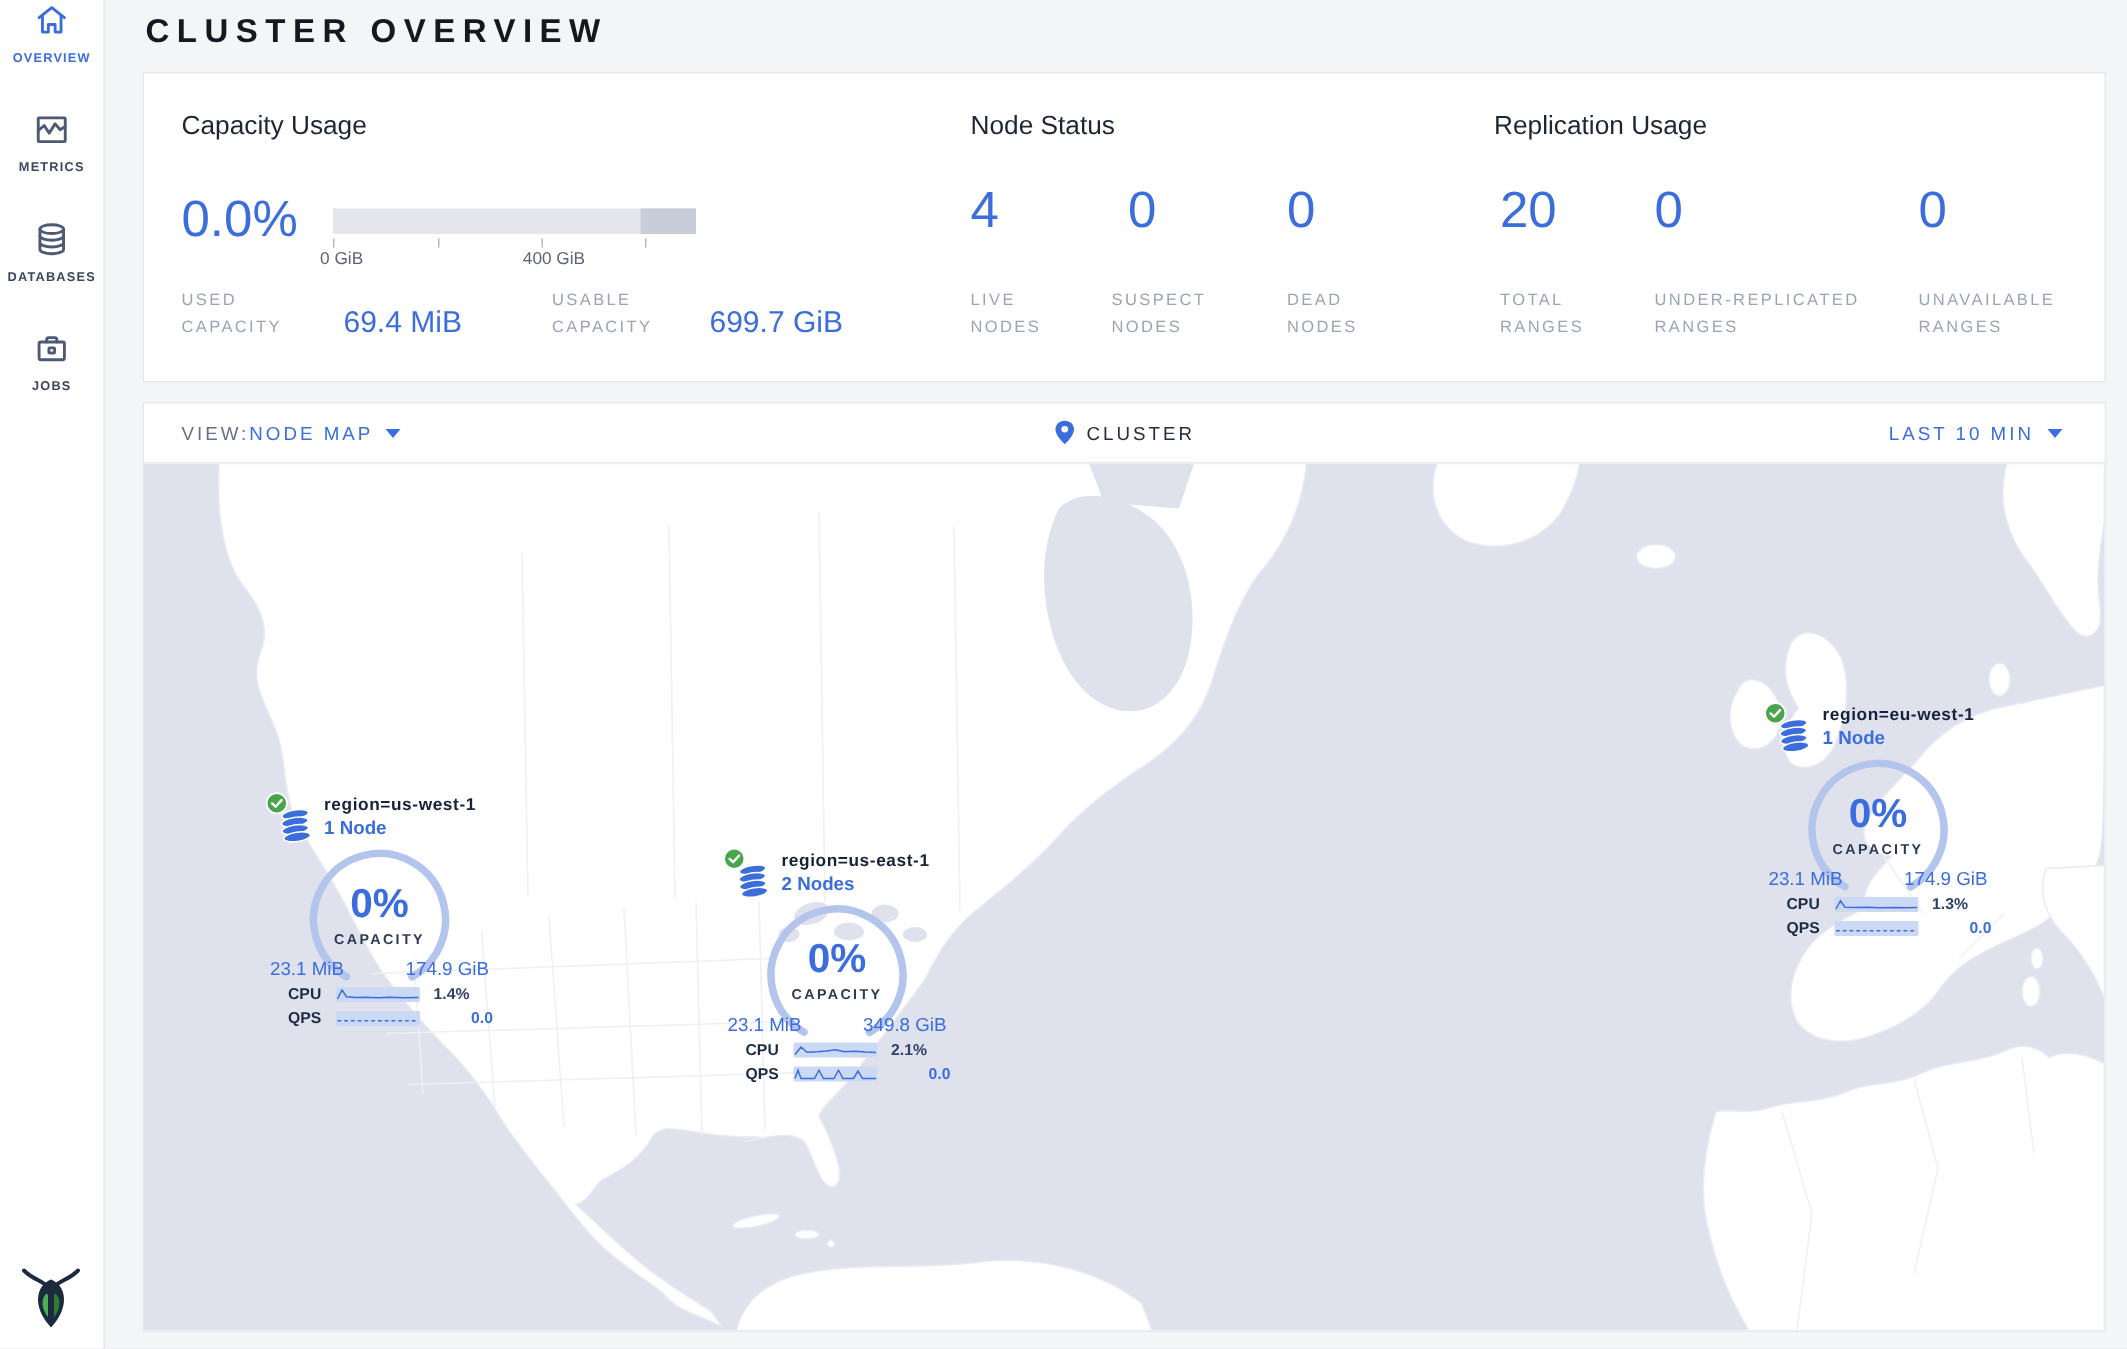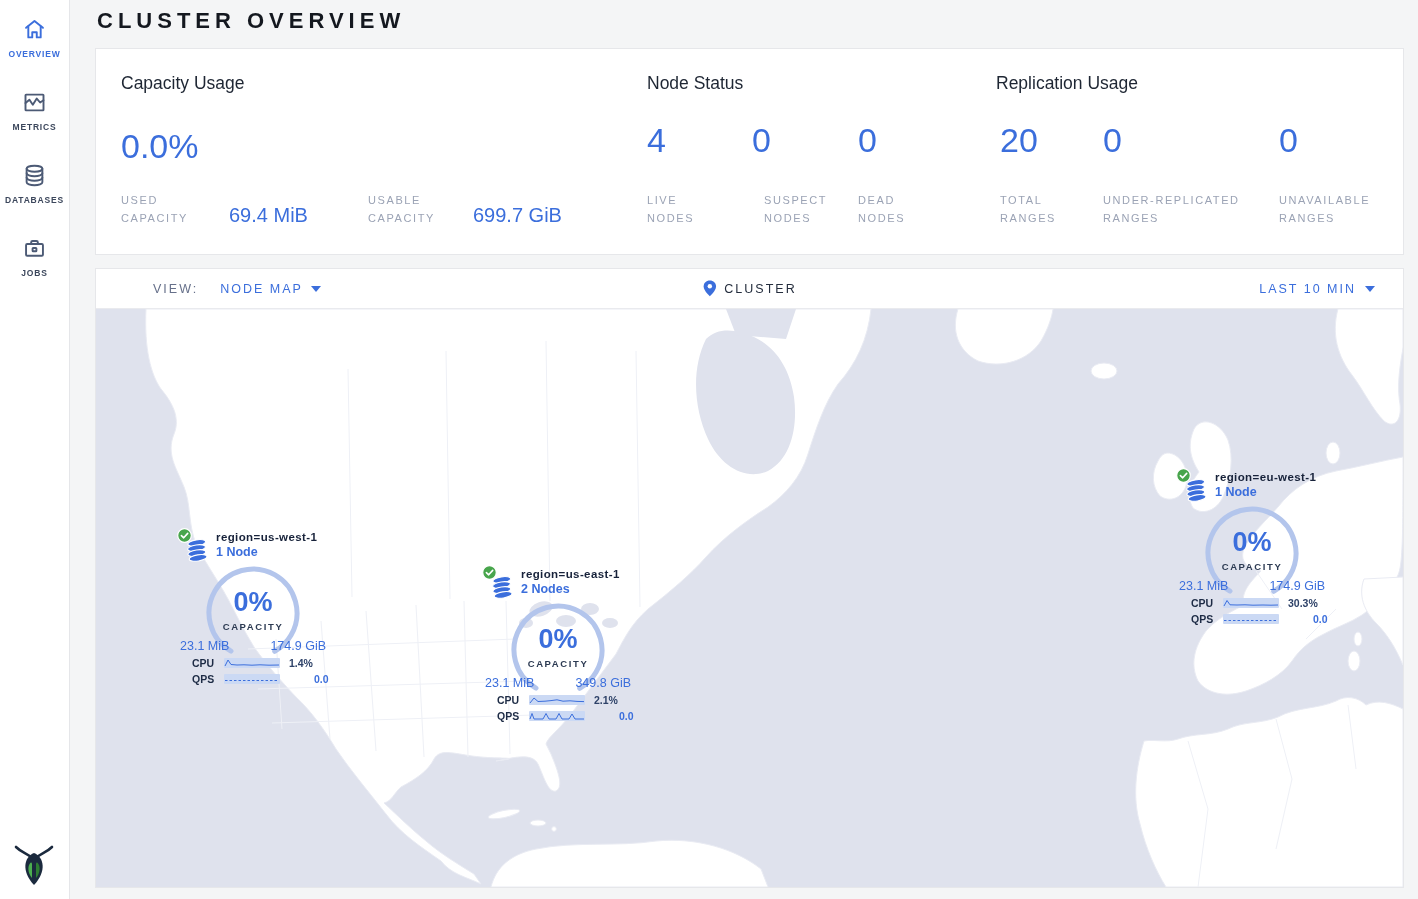--- a/index.html
+++ b/index.html
@@ -7,21 +7,21 @@
   body {
     font-family:"Liberation Sans", sans-serif;
     background:#f4f5f6;
     color:#1d2634;
     position:relative;
   }
   
   .sidebar {
     position:absolute; left:0; top:0; width:70px; height:899px;
     background:#ffffff; border-right:1px solid #e5e6e9;
-    display:flex; flex-direction:column; align-items:center; padding-top:16px;
+    display:flex; flex-direction:column; align-items:center; 
   }
   .nav-item { display:flex; flex-direction:column; align-items:center; margin-bottom:30px; cursor:pointer; }
   .nav-item .nav-icon { width:27px; height:27px; color:#4c5a75; }
   .nav-item .nav-label { margin-top:6px; font-size:8.5px; font-weight:bold; letter-spacing:0.8px; color:#3c475c; }
   .nav-item.active .nav-icon, .nav-item.active .nav-label { color:#3b6edc; }
   .sidebar-logo { position:absolute; left:14px; bottom:12px; width:40px; height:46px; }
 
   
   .page-title {
     position:absolute; left:97px; top:8px;
@@ -62,21 +62,21 @@
   
   .map-panel {
     position:absolute; left:95px; top:268px; width:1309px; height:620px;
     background:#fff; border:1px solid #e6e7ea;
   }
   .toolbar {
     position:absolute; left:0; top:0; right:0; height:40px;
     border-bottom:1px solid #e9eaee; background:#fff;
     display:flex; align-items:center;
   }
-  .tb-left { position:absolute; left:25px; display:flex; align-items:flex-end; gap:22px;margin-left:32px; }
+  .tb-left { position:absolute; left:25px; display:flex; align-items:flex-end; gap:0; }
   .tb-label { font-size:12.5px; letter-spacing:2px; color:#66708a; font-weight:500; }
   .tb-dropdown { display:flex; align-items:center; gap:8px; cursor:pointer; }
   .tb-value { font-size:12.5px; letter-spacing:2px; color:#3b6edc; font-weight:500; }
   .caret { width:0; height:0; border-left:5px solid transparent; border-right:5px solid transparent; border-top:6px solid #3b6edc; }
   .tb-center { position:absolute; left:50%; transform:translateX(-50%); display:flex; align-items:center; gap:8px; }
   .tb-breadcrumb { font-size:12.5px; letter-spacing:2px; color:#242d3d; font-weight:500; }
   .tb-right { position:absolute; right:28px; display:flex; align-items:center; gap:9px; cursor:pointer; }
 
   .map-area { position:absolute; left:0; top:40px; width:1307px; height:578px; overflow:hidden; }
   .map-svg { position:absolute; left:0; top:0; }
@@ -168,31 +168,44 @@
   </span>
 </nav>
 
 <h1 class="page-title">CLUSTER OVERVIEW</h1>
 
 <section class="stats-panel">
 
   <div class="section-title cap-title">Capacity Usage</div>
   <div class="cap-percent">0.0%</div>
 
+  <div class="cap-bar-wrap">
+    <div class="cap-bar">
+      <div class="dark-seg"></div>
+    </div>
+    <div class="cap-axis">
+      <span class="tick" style="left:0px"></span>
+      <span class="tick" style="left:70px"></span>
+      <span class="tick" style="left:139px"></span>
+      <span class="tick" style="left:208px"></span>
+      <span class="tick-label" style="left:0px">0 GiB</span>
+      <span class="tick-label" style="left:139px">400 GiB</span>
+    </div>
+  </div>
 
   <div class="stat-pair-label" style="left:25px;  top:142px;">USED CAPACITY</div>
   <div class="stat-pair-value" style="left:133px; top:155px;">69.4 MiB</div>
   <div class="stat-pair-label" style="left:272px; top:142px;">USABLE CAPACITY</div>
   <div class="stat-pair-value" style="left:377px; top:155px;">699.7 GiB</div>
 
   <div class="section-title nodes-title">Node Status</div>
   <div class="big-num" style="left:551px;">4</div>
   <div class="big-label" style="left:551px; width:80px;">LIVE NODES</div>
   <div class="big-num" style="left:656px;">0</div>
-  <div class="big-label" style="left:668px; width:80px;">SUSPECT NODES</div>
+  <div class="big-label" style="left:645px; width:80px;">SUSPECT NODES</div>
   <div class="big-num" style="left:762px;">0</div>
   <div class="big-label" style="left:762px; width:80px;">DEAD NODES</div>
 
   <div class="section-title repl-title">Replication Usage</div>
   <div class="big-num" style="left:904px;">20</div>
   <div class="big-label" style="left:904px; width:80px;">TOTAL RANGES</div>
   <div class="big-num" style="left:1007px;">0</div>
   <div class="big-label" style="left:1007px; width:165px;">UNDER-REPLICATED RANGES</div>
   <div class="big-num" style="left:1183px;">0</div>
   <div class="big-label" style="left:1183px; width:100px;">UNAVAILABLE RANGES</div>
@@ -421,21 +434,21 @@
       </div>
       <div class="minmax">
         <span>23.1 MiB</span>
         <span>174.9 GiB</span>
       </div>
       <div class="metric-row cpu">
         <span class="metric-label">CPU</span>
         <svg class="spark" viewBox="0 0 56 10" preserveAspectRatio="none">
           <polyline points="1,8 4,2.5 7,6.8 14,7 22,6.8 30,7.2 40,7 48,7.2 55,7" fill="none" stroke="#3b6edc" stroke-width="1"></polyline>
         </svg>
-        <span class="metric-val cpu-v">30.3%</span>
+        <span class="metric-val cpu-v">1.3%</span>
       </div>
       <div class="metric-row qps">
         <span class="metric-label">QPS</span>
         <svg class="spark" viewBox="0 0 56 10" preserveAspectRatio="none">
           <line x1="1" y1="6.5" x2="55" y2="6.5" stroke="#3b6edc" stroke-width="1" stroke-dasharray="2.5,2"></line>
         </svg>
         <span class="metric-val qps-v">0.0</span>
       </div>
     </div>
 

